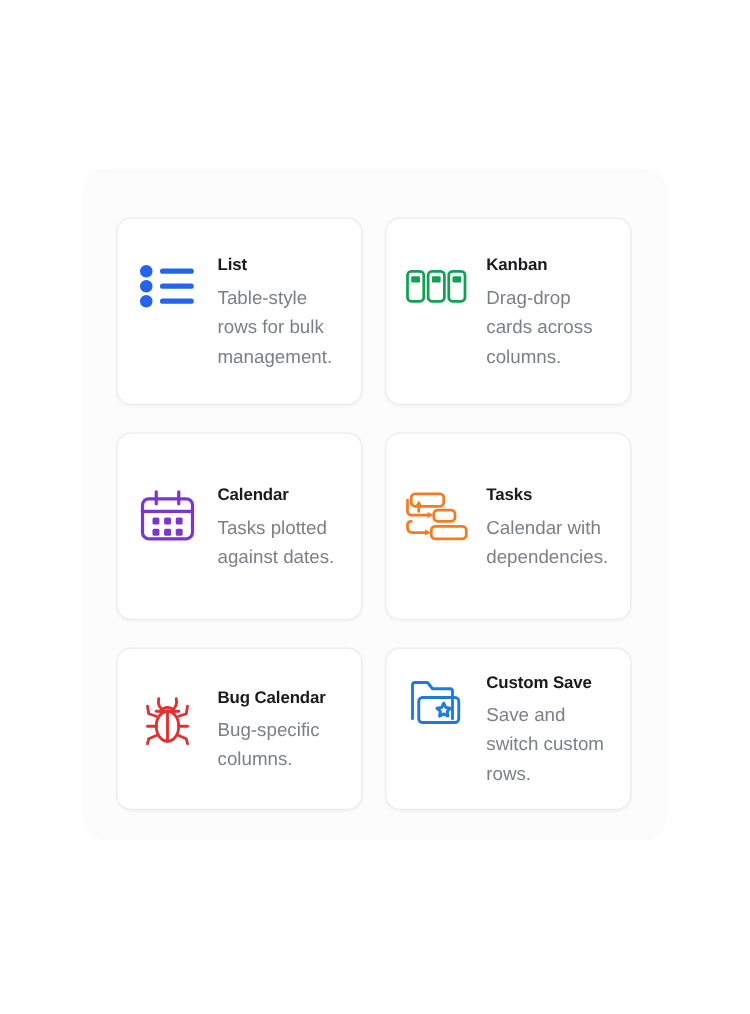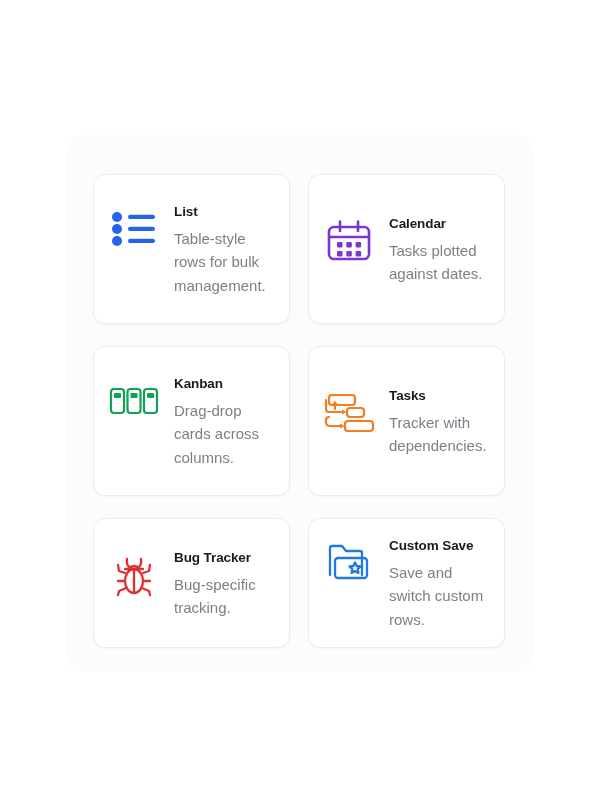--- a/index.html
+++ b/index.html
@@ -110,63 +110,63 @@
         <div class="text-wrap">
           <div class="card-title">List</div>
           <div class="card-desc">Table-style rows for bulk management.</div>
         </div>
       </div>
     </div>
 
     <div class="card">
       <div class="card-inner">
         <div class="icon-wrap">
+          <svg width="50" height="40" viewBox="0 0 50 40">
+            <g fill="none" stroke="#12a055" stroke-width="2.2">
+              <rect x="2" y="8" width="13" height="24" rx="3"></rect>
+              <rect x="18.5" y="8" width="13" height="24" rx="3"></rect>
+              <rect x="35" y="8" width="13" height="24" rx="3"></rect>
+            </g>
+            <g fill="#12a055">
+              <rect x="5" y="12" width="7" height="5" rx="1"></rect>
+              <rect x="21.5" y="12" width="7" height="5" rx="1"></rect>
+              <rect x="38" y="12" width="7" height="5" rx="1"></rect>
+            </g>
+          </svg>
+        </div>
+        <div class="text-wrap">
+          <div class="card-title">Kanban</div>
+          <div class="card-desc">Drag-drop cards across columns.</div>
+        </div>
+      </div>
+    </div>
+
+    <div class="card">
+      <div class="card-inner">
+        <div class="icon-wrap">
           <svg width="46" height="44" viewBox="0 0 46 44">
             <g fill="none" stroke="#7c35cf" stroke-width="2.6" stroke-linecap="round">
               <rect x="3" y="8" width="40" height="32" rx="5"></rect>
               <line x1="3" y1="18" x2="43" y2="18"></line>
               <line x1="14" y1="2.5" x2="14" y2="12"></line>
               <line x1="32" y1="2.5" x2="32" y2="12"></line>
             </g>
             <g fill="#7c35cf">
               <rect x="11" y="23" width="5.5" height="5.5" rx="1.2"></rect>
               <rect x="20.3" y="23" width="5.5" height="5.5" rx="1.2"></rect>
               <rect x="29.6" y="23" width="5.5" height="5.5" rx="1.2"></rect>
               <rect x="11" y="32" width="5.5" height="5.5" rx="1.2"></rect>
               <rect x="20.3" y="32" width="5.5" height="5.5" rx="1.2"></rect>
               <rect x="29.6" y="32" width="5.5" height="5.5" rx="1.2"></rect>
             </g>
           </svg>
         </div>
         <div class="text-wrap">
           <div class="card-title">Calendar</div>
           <div class="card-desc">Tasks plotted against dates.</div>
-        </div>
-      </div>
-    </div>
-
-    <div class="card">
-      <div class="card-inner">
-        <div class="icon-wrap">
-          <svg width="50" height="40" viewBox="0 0 50 40">
-            <g fill="none" stroke="#12a055" stroke-width="2.2">
-              <rect x="2" y="8" width="13" height="24" rx="3"></rect>
-              <rect x="18.5" y="8" width="13" height="24" rx="3"></rect>
-              <rect x="35" y="8" width="13" height="24" rx="3"></rect>
-            </g>
-            <g fill="#12a055">
-              <rect x="5" y="12" width="7" height="5" rx="1"></rect>
-              <rect x="21.5" y="12" width="7" height="5" rx="1"></rect>
-              <rect x="38" y="12" width="7" height="5" rx="1"></rect>
-            </g>
-          </svg>
-        </div>
-        <div class="text-wrap">
-          <div class="card-title">Kanban</div>
-          <div class="card-desc">Drag-drop cards across columns.</div>
         </div>
       </div>
     </div>
 
     <div class="card">
       <div class="card-inner">
         <div class="icon-wrap">
           <svg width="52" height="44" viewBox="0 0 52 44">
             <g fill="none" stroke="#f47b20" stroke-width="2.2" stroke-linecap="round" stroke-linejoin="round">
               <rect x="6" y="4" width="26" height="10" rx="3"></rect>
@@ -178,21 +178,21 @@
             </g>
             <g fill="#f47b20">
               <path d="M12 9.5 L9 14 L15 14 Z"></path>
               <path d="M23.5 21 L19 18.6 L19 23.4 Z"></path>
               <path d="M21.5 35 L17 32.6 L17 37.4 Z"></path>
             </g>
           </svg>
         </div>
         <div class="text-wrap">
           <div class="card-title">Tasks</div>
-          <div class="card-desc">Tracker with dependencies.</div>
+          <div class="card-desc">Calendar with dependencies.</div>
         </div>
       </div>
     </div>
 
     <div class="card">
       <div class="card-inner">
         <div class="icon-wrap">
           <svg width="46" height="46" viewBox="0 0 46 46">
             <g fill="none" stroke="#e03131" stroke-width="2.3" stroke-linecap="round" stroke-linejoin="round">
               <path d="M16 7 Q15 12 18 15"></path>
@@ -204,22 +204,22 @@
               <path d="M14 21 L8 19 L7 13"></path>
               <path d="M32 21 L38 19 L39 13"></path>
               <path d="M14 29 L7 29"></path>
               <path d="M32 29 L39 29"></path>
               <path d="M15 36 L8 39 L7 43"></path>
               <path d="M31 36 L38 39 L39 43"></path>
             </g>
           </svg>
         </div>
         <div class="text-wrap">
-          <div class="card-title">Bug Tracker</div>
-          <div class="card-desc">Bug-specific tracking.</div>
+          <div class="card-title">Bug Calendar</div>
+          <div class="card-desc">Bug-specific columns.</div>
         </div>
       </div>
     </div>
 
     <div class="card">
       <div class="card-inner">
         <div class="icon-wrap">
           <svg width="46" height="44" viewBox="0 0 46 44">
             <g fill="none" stroke="#1f7ae0" stroke-width="2.3" stroke-linecap="round" stroke-linejoin="round">
               <path d="M4 34 L4 7 Q4 5 6 5 L16 5 L20 10 L34 10 Q36 10 36 12 L36 34"></path>

